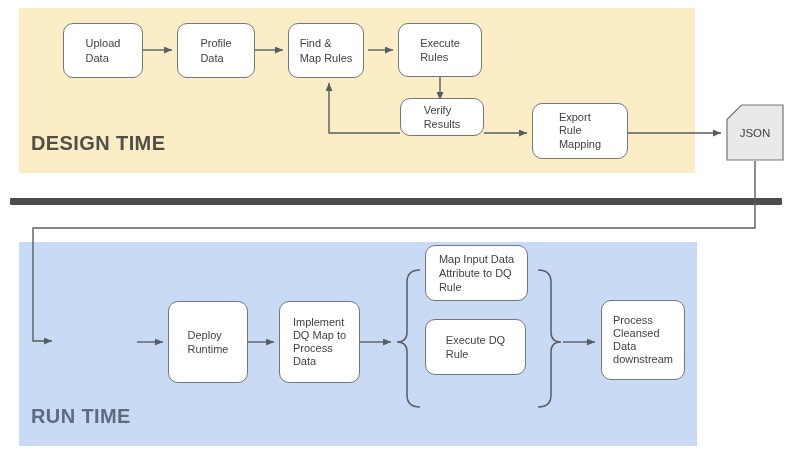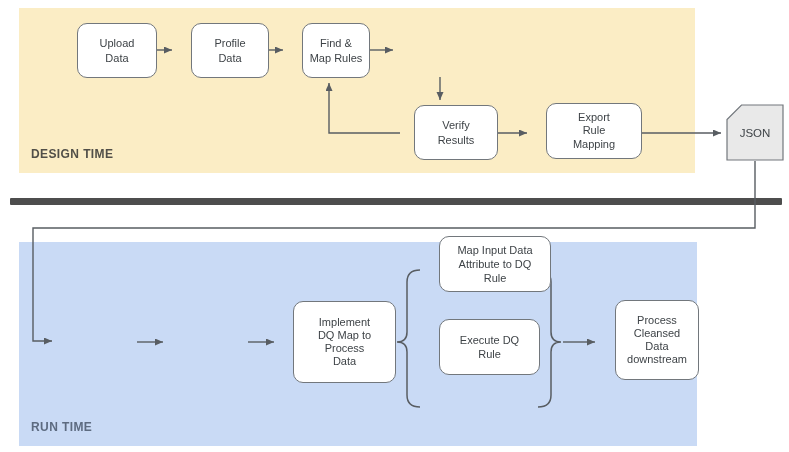--- a/index.html
+++ b/index.html
@@ -18,22 +18,22 @@
     left: 19px; top: 8px; width: 676px; height: 165px;
     background: var(--design-band, #fbedc5);
   }
   .band-run {
     left: 19px; top: 242px; width: 678px; height: 204px;
     background: var(--run-band, #c9daf5);
     text-align: right;
   }
   .band-label {
     position: absolute;
-    left: 12px; bottom: 12px;
-    font-size: 12px;
+    left: 12px; bottom: 18px;
+    font-size: 20px;
     font-weight: 700;
     letter-spacing: 0.4px;
   }
   .band-design .band-label { color: var(--design-label, #514f48); }
   .band-run .band-label { color: var(--run-label, #5d6b80); }
   .divider {
     position: absolute;
     left: 10px; top: 198px;
     width: 772px; height: 7px;
     background: var(--divider, #4d4d4d);
@@ -58,26 +58,24 @@
   .arrowhead { fill: var(--connector, #585d62); }
   .node {
     position: absolute;
     box-sizing: border-box;
     background: var(--node-bg, #ffffff);
     border: 1px solid var(--node-border, #72777c);
     border-radius: 10px;
     display: flex;
     align-items: center;
     justify-content: center;
-    text-align: center;
     white-space: pre-line;
     font-size: 11px;
     line-height: 1.3;
     color: var(--node-text, #3e4347);
-    margin-left: 14px;
   }
   .artifact {
     position: absolute;
     left: 726px; top: 104px;
     width: 58px; height: 57px;
   }
   .artifact svg { position: absolute; left: 0; top: 0; }
   .artifact-label {
     position: absolute;
     left: 0; top: 0; width: 58px; height: 57px;
@@ -128,40 +126,44 @@
     <path class="edge" d="M360,342 H391" marker-end="url(#arrow)"></path>
     <path class="edge" d="M563,342 H595" marker-end="url(#arrow)"></path>
     <path class="brace" d="M420,270 Q407,270 407,282 L407,332 Q407,342 397,342 Q407,342 407,352 L407,395 Q407,407 420,407"></path>
     <path class="brace" d="M538,270 Q551,270 551,282 L551,332 Q551,342 561,342 Q551,342 551,352 L551,395 Q551,407 538,407"></path>
   </svg>
 
   <div class="node" style="left:63px; top:23px; width:80px; height:55px">Upload
 Data</div>
   <div class="node" style="left:177px; top:23px; width:78px; height:55px">Profile
 Data</div>
-  <div class="node" style="left:288px; top:23px; width:68px; height:55px">Find &amp;
+  <div class="node" style="left:288px; top:23px; width:76px; height:55px">Find &amp;
 Map Rules</div>
-  <div class="node" style="left:400px; top:105px; width:84px; height:55px">Verify
+  <div class="node" style="left:398px; top:23px; width:84px; height:54px">Execute
+Rules</div>
+  <div class="node" style="left:400px; top:98px; width:84px; height:38px">Verify
 Results</div>
   <div class="node" style="left:532px; top:103px; width:96px; height:56px; line-height:1.2">Export
 Rule
 Mapping</div>
 
   <div class="artifact">
     <svg width="58" height="57" viewBox="0 0 58 57">
       <polygon class="doc-shape" points="15.5,1 57,1 57,56 1,56 1,15.5"></polygon>
     </svg>
     <span class="artifact-label">JSON</span>
   </div>
 
-  <div class="node" style="left:279px; top:301px; width:103px; height:82px; line-height:1.2">Implement
+  <div class="node" style="left:168px; top:301px; width:80px; height:82px">Deploy
+Runtime</div>
+  <div class="node" style="left:279px; top:301px; width:81px; height:82px; line-height:1.2">Implement
 DQ Map to
 Process
 Data</div>
-  <div class="node" style="left:425px; top:236px; width:112px; height:56px">Map Input Data
+  <div class="node" style="left:425px; top:245px; width:103px; height:56px">Map Input Data
 Attribute to DQ
 Rule</div>
   <div class="node" style="left:425px; top:319px; width:101px; height:56px">Execute DQ
 Rule</div>
   <div class="node" style="left:601px; top:300px; width:84px; height:80px; line-height:1.2">Process
 Cleansed
 Data
 downstream</div>
 
 </div>

